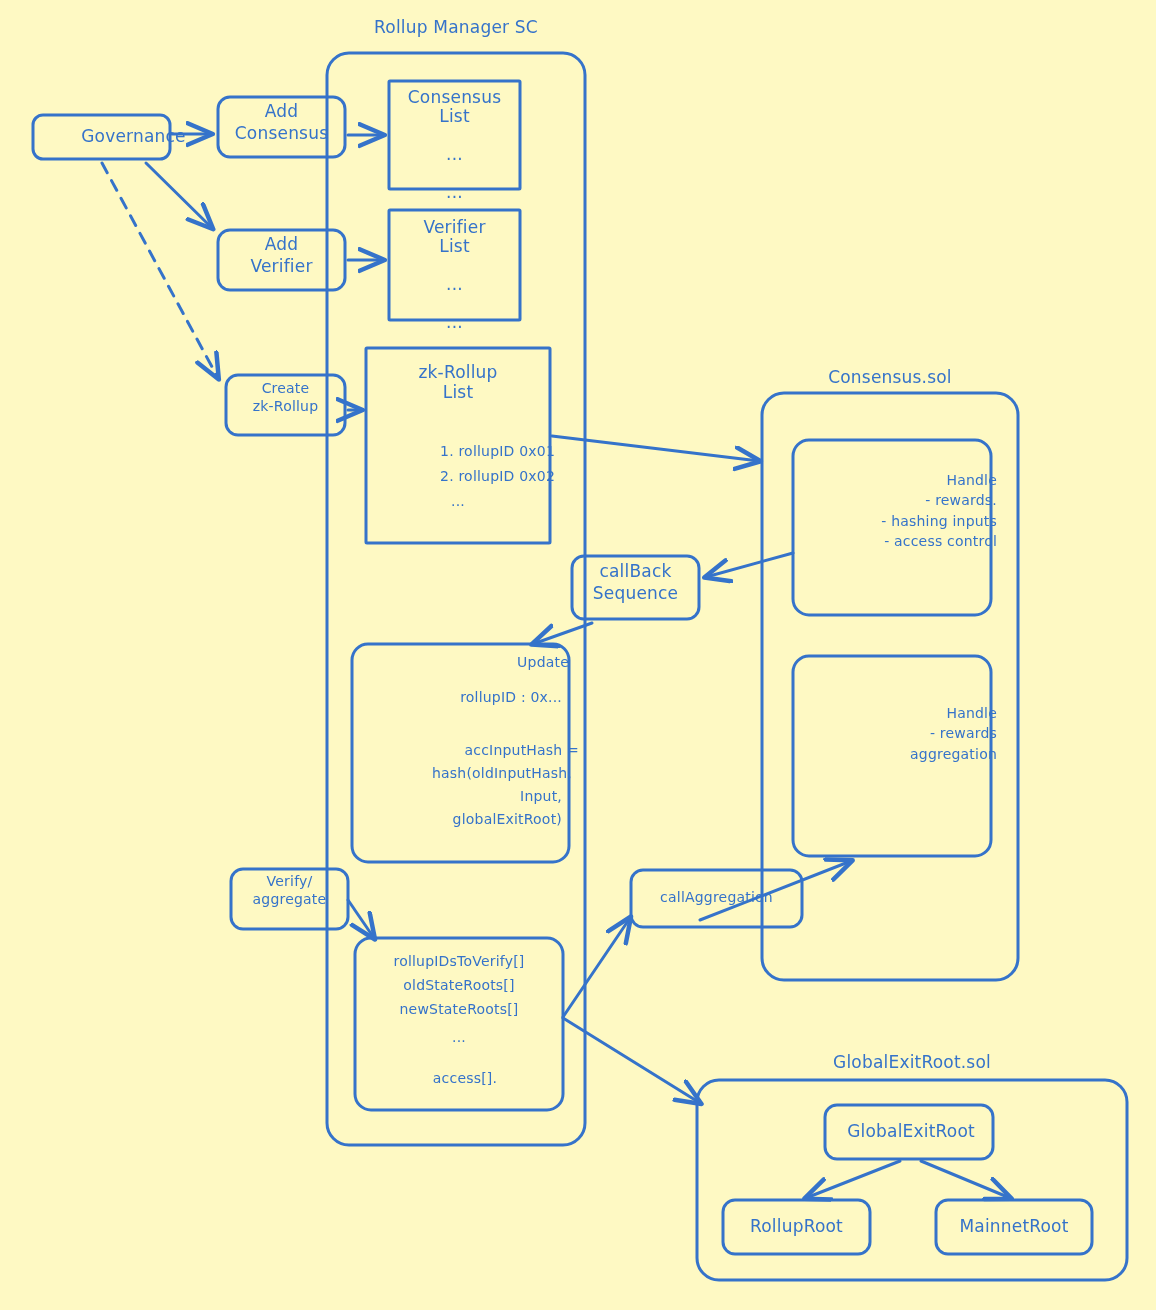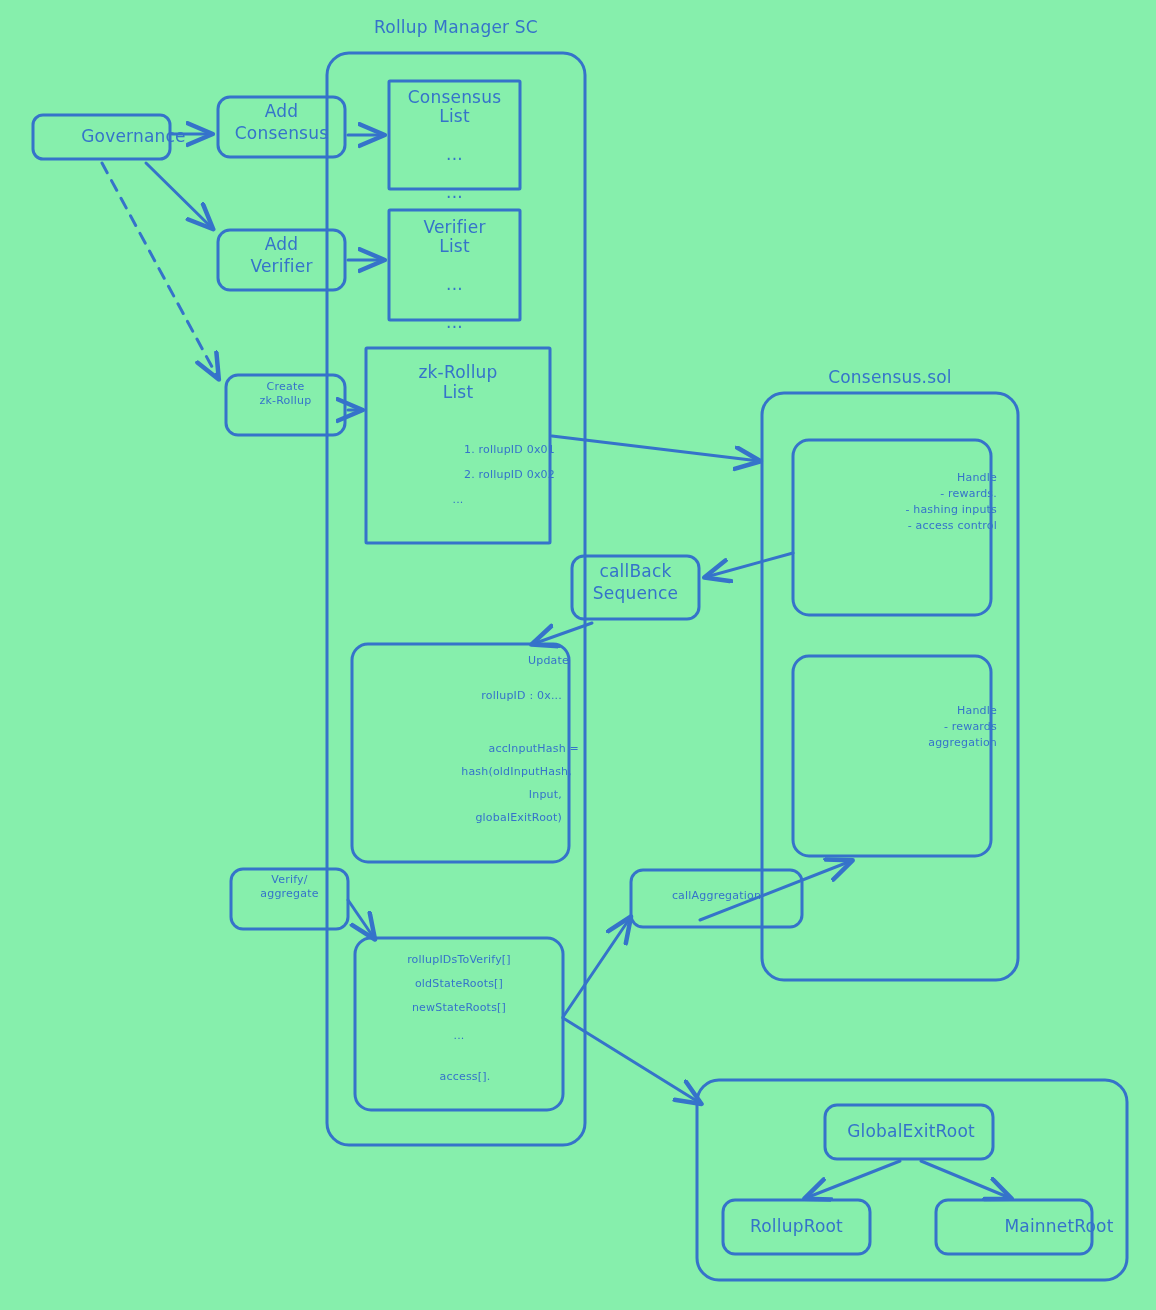--- a/index.html
+++ b/index.html
@@ -5,21 +5,21 @@
 <style>
   html, body {
     margin: 0;
     padding: 0;
     background: #ffffff;
   }
   #canvas {
     position: relative;
     width: 1156px;
     height: 1310px;
-    background: #86efac;
+    background: #fef9c3;
     font-family: "DejaVu Sans", sans-serif;
     overflow: hidden;
     text-decoration: underline;
   }
   svg.layer {
     position: absolute;
     left: 0;
     top: 0;
     width: 1156px;
     height: 1310px;
@@ -40,21 +40,21 @@
   .txt.center { text-align: center; }
   .txt.left   { text-align: right; }
 
   .grp-title {
     font-size: 17px;
     text-align: center;
   }
   .node-label {
     font-size: 17px;
   }
-  .node-label.sm { font-size: 11px; }
+  .node-label.sm { font-size: 14px; }
 </style>
 </head>
 <body>
 
 <div id="canvas">
 
   <svg class="layer boxes" viewBox="0 0 1156 1310">
     <g fill="none" stroke="#3573ca" stroke-linecap="round" stroke-linejoin="round">
 
       <rect x="327" y="53" width="258" height="1092" rx="22" ry="22" stroke-width="3"></rect>
@@ -137,20 +137,21 @@
     <g fill="none" stroke="#3573ca" stroke-width="3" stroke-linecap="round" stroke-linejoin="round" marker-end="url(#ah)">
       <path d="M900,1161 L806,1198"></path>
       <path d="M921,1161 L1010,1198"></path>
     </g>
   </svg>
 
   <div class="txt grp-title" style="left:327px; top:17px; width:258px;">Rollup Manager SC</div>
 
   <div class="txt grp-title" style="left:762px; top:367px; width:256px;">Consensus.sol</div>
 
+  <div class="txt grp-title" style="left:697px; top:1052px; width:430px;">GlobalExitRoot.sol</div>
 
   <div class="txt node-label center" style="left:33px; top:126px; width:137px;padding-left:32px;">Governance</div>
 
   <div class="txt node-label center" style="left:213px; top:101px; width:137px;">Add
 Consensus</div>
 
   <div class="txt node-label center" style="left:213px; top:234px; width:137px;">Add
 Verifier</div>
 
   <div class="txt node-label sm center" style="left:221px; top:380px; width:129px;">Create
@@ -201,15 +202,15 @@
   <div class="txt node-label sm center" style="left:355px; top:953px; width:208px;">rollupIDsToVerify[]</div>
   <div class="txt node-label sm center" style="left:355px; top:977px; width:208px;">oldStateRoots[]</div>
   <div class="txt node-label sm center" style="left:355px; top:1001px; width:208px;">newStateRoots[]</div>
   <div class="txt node-label sm center" style="left:355px; top:1029px; width:208px;">...</div>
   <div class="txt node-label sm center" style="left:361px; top:1070px; width:208px;">access[].</div>
 
   <div class="txt node-label sm center" style="left:631px; top:889px; width:171px;">callAggregation</div>
 
   <div class="txt node-label center" style="left:825px; top:1121px; width:172px;">GlobalExitRoot</div>
   <div class="txt node-label center" style="left:723px; top:1216px; width:147px;">RollupRoot</div>
-  <div class="txt node-label center" style="left:936px; top:1216px; width:156px;margin-left:45px;">MainnetRoot</div>
+  <div class="txt node-label center" style="left:936px; top:1216px; width:156px;">MainnetRoot</div>
 
 </div>
 
 </body></html>

